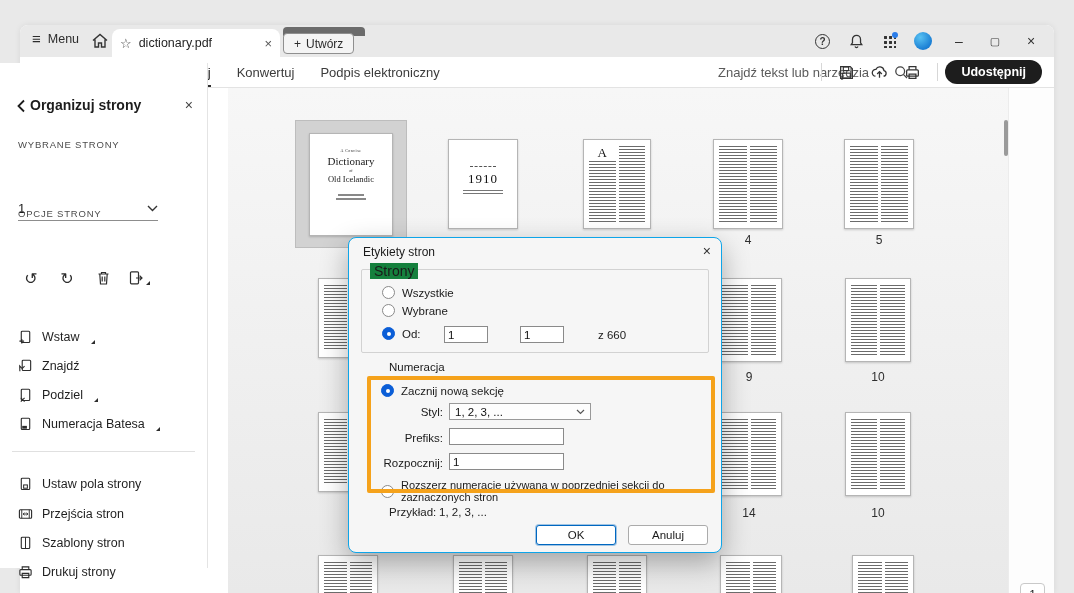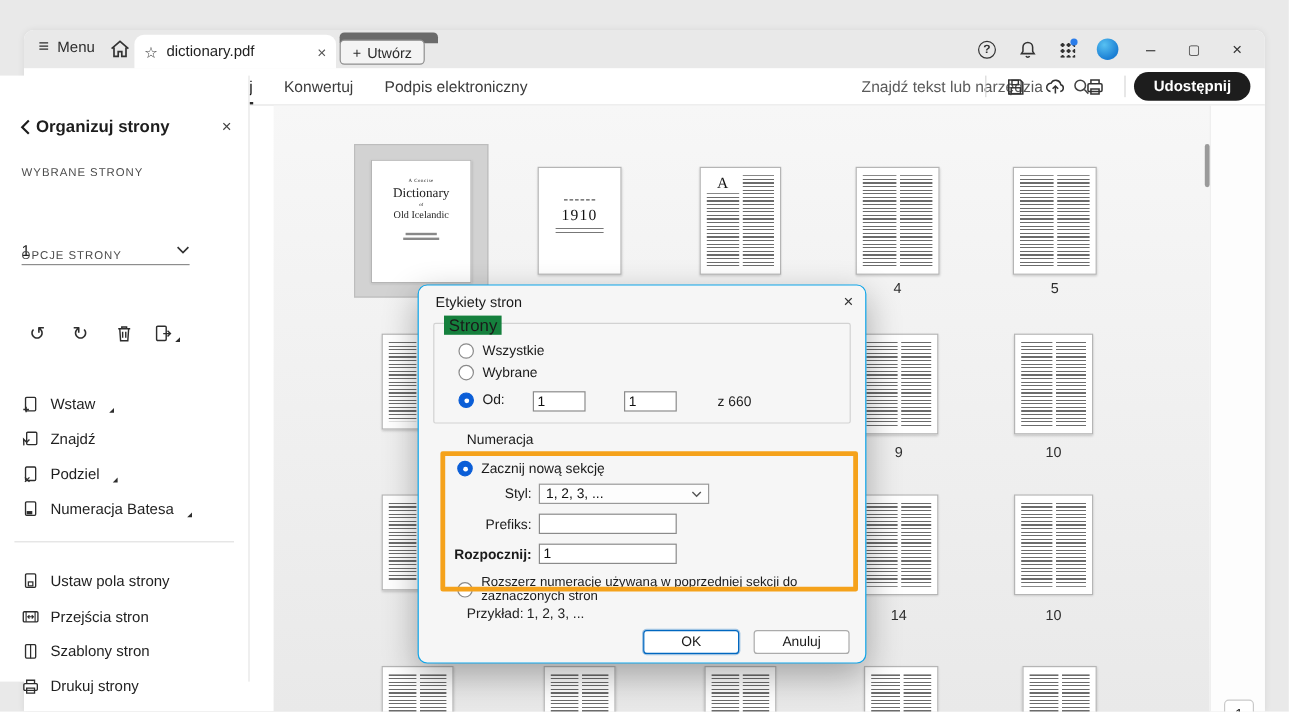--- a/index.html
+++ b/index.html
@@ -447,21 +447,21 @@
   <div class="dd" style="position:absolute; left:100px; top:165px; width:142px;">
     <span>1, 2, 3, ...</span>
     <svg width="9" height="6" viewBox="0 0 9 6">
         <polyline points="1,1 4.5,4.5 8,1" fill="none" stroke="#555" stroke-width="1.2"></polyline>
       </svg>
   </div>
 
   <span class="flabel" style="left:24px; top:194px; width:70px;">Prefiks:</span>
   <input class="win-input" style="position: absolute; left: 100px; top: 190px; width: 115px;" value="">
 
-  <span class="flabel" style="left:24px; top:219px; width:70px;font-weight:bold;">Rozpocznij:</span>
+  <span class="flabel" style="left:24px; top:219px; width:70px;">Rozpocznij:</span>
   <input class="win-input" style="position: absolute; left: 100px; top: 215px; width: 115px;" value="1">
 
   <div class="rrow" style="left:32px; top:241px; font-size:11px;">
     <span class="radio"></span>
     <span>Rozszerz numerację używaną w poprzedniej sekcji do zaznaczonych stron</span>
   </div>
 
   <span class="abs" style="left:16px; top:268px;">Przykład:</span>
   <span class="abs" style="left:66px; top:268px;">1, 2, 3, ...</span>
 

